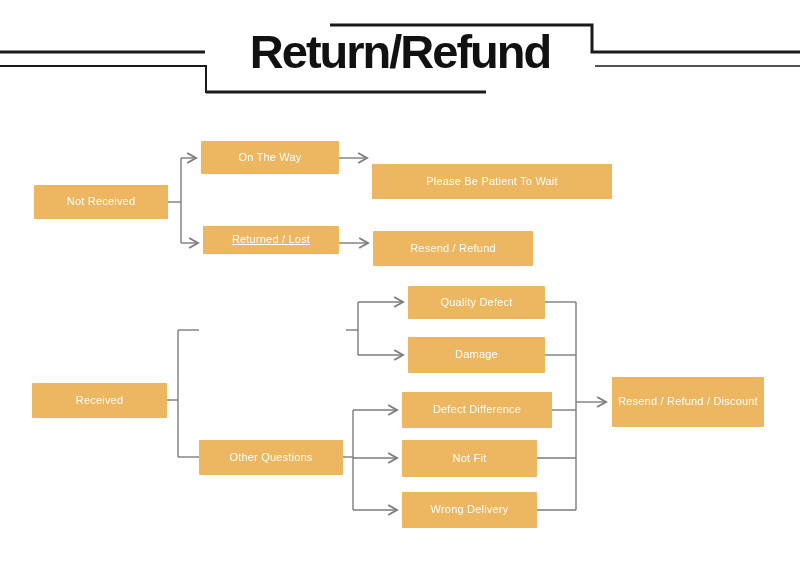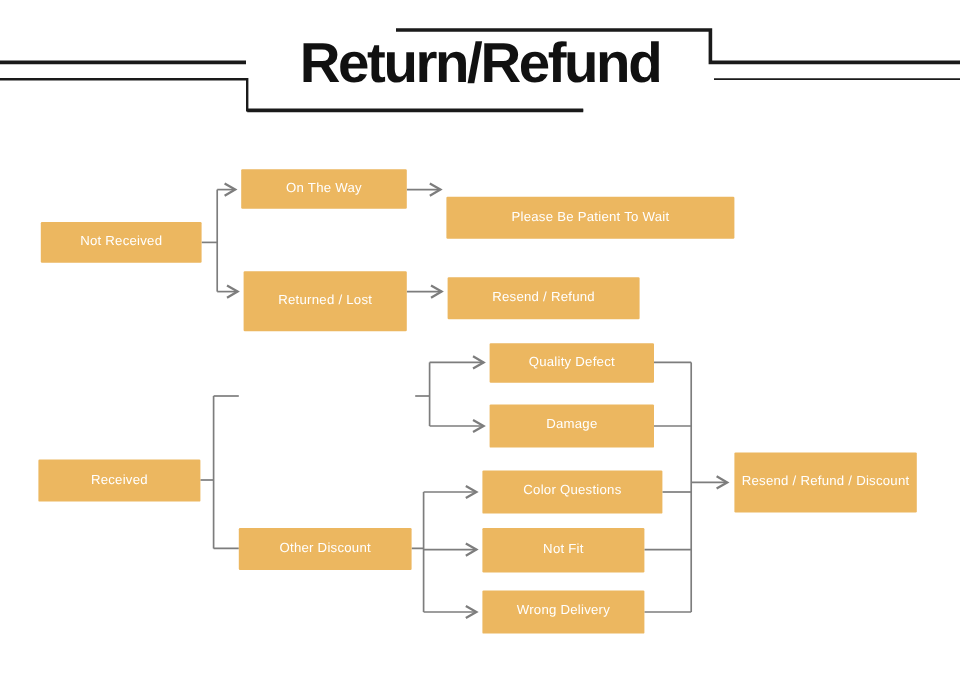--- a/index.html
+++ b/index.html
@@ -99,25 +99,25 @@
       <path d="M576,302 V510"></path>
       <path d="M576,402 H606" marker-end="url(#arrow)"></path>
     </g>
   </svg>
 
   <h1 class="title">Return/Refund</h1>
 
   <div class="node" style="left:34px;top:185px;width:134px;height:34px;">Not Received</div>
   <div class="node" style="left:201px;top:141px;width:138px;height:33px;">On The Way</div>
   <div class="node" style="left:372px;top:140px;width:240px;height:35px;margin-top:24px;">Please Be Patient To Wait</div>
-  <div class="node" style="left:203px;top:226px;width:136px;height:50px;">Returned / Lost</div>
+  <div class="node" style="left:203px;top:226px;width:136px;height:28px;text-decoration:underline;">Returned / Lost</div>
   <div class="node" style="left:373px;top:231px;width:160px;height:35px;">Resend / Refund</div>
 
   <div class="node" style="left:32px;top:383px;width:135px;height:35px;">Received</div>
   <div class="node" style="left:408px;top:286px;width:137px;height:33px;">Quality Defect</div>
   <div class="node" style="left:408px;top:337px;width:137px;height:36px;">Damage</div>
-  <div class="node" style="left:199px;top:440px;width:144px;height:35px;">Other Discount</div>
-  <div class="node" style="left:402px;top:392px;width:150px;height:36px;">Color Questions</div>
+  <div class="node" style="left:199px;top:440px;width:144px;height:35px;">Other Questions</div>
+  <div class="node" style="left:402px;top:392px;width:150px;height:36px;">Defect Difference</div>
   <div class="node" style="left:402px;top:440px;width:135px;height:37px;">Not Fit</div>
   <div class="node" style="left:402px;top:492px;width:135px;height:36px;">Wrong Delivery</div>
   <div class="node" style="left:612px;top:377px;width:152px;height:50px;">Resend / Refund / Discount</div>
 
 </div>
 
 </body></html>

